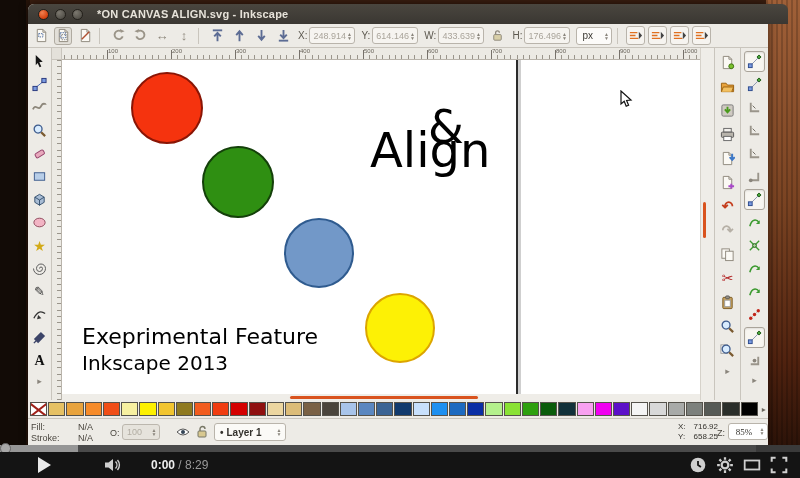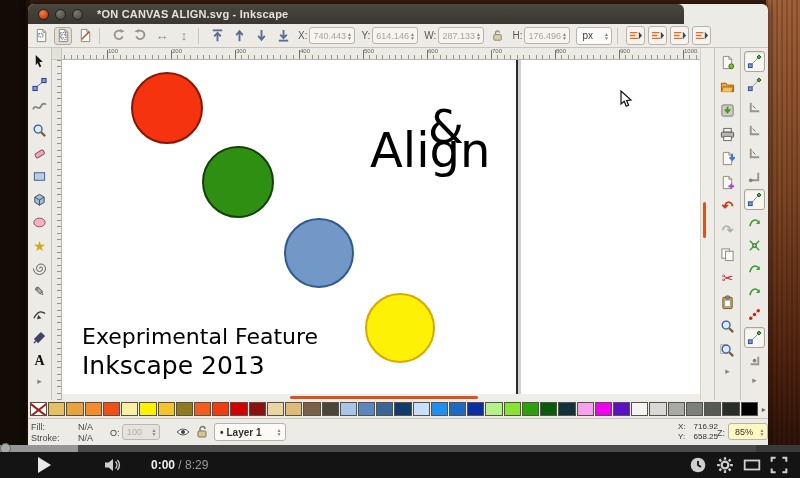--- a/index.html
+++ b/index.html
@@ -8,21 +8,21 @@
   
   #desktop { position:absolute; inset:0; background:linear-gradient(90deg,#120b06 0 26px,#241309 26px 30px,#3a1e10 30px); }
   #desktop-right { position:absolute; right:0; top:0; width:34px; height:452px;
     background:linear-gradient(180deg,#a06038,#7a4322 45%,#50220f 80%,#2a1208),
     repeating-linear-gradient(90deg, rgba(0,0,0,.18) 0 2px, rgba(255,255,255,.05) 2px 5px); background-blend-mode:multiply; }
 
   
   #window { position:absolute; left:28px; top:4px; width:740px; height:441px; background:#edebe6; border-radius:6px 6px 0 0; box-shadow:0 0 8px rgba(0,0,0,.6); }
 
   
-  #titlebar { position:absolute; left:0; top:0; width:656px; height:20px; border-radius:6px 6px 0 0;
+  #titlebar { position:absolute; left:0; top:0; width:760px; height:20px; border-radius:6px 6px 0 0;
     background:linear-gradient(180deg,#4a463f,#3a3732); display:flex; align-items:center; }
   .winbtn { width:11px; height:11px; border-radius:50%; margin-left:6px; display:inline-block; border:1px solid #221f1a; }
   .winbtn.close { background:radial-gradient(circle at 35% 30%,#f08050,#d64513 65%,#9c2c08); margin-left:10px; }
   .winbtn.minmax { background:radial-gradient(circle at 35% 30%,#7c786f,#55524b 70%); }
   #window-title { color:#e7e3da; font-size:11px; font-weight:bold; margin-left:14px; letter-spacing:.2px; }
 
   
   #toolbar { position:absolute; left:0; top:20px; width:740px; height:24px; background:#edebe6; border-bottom:1px solid #c9c5bd; display:flex; align-items:center; }
   .tb-icon { width:18px; height:18px; margin-left:4px; display:flex; align-items:center; justify-content:center; color:#7d776b; font-size:13px; }
   .tb-sep { width:1px; height:16px; background:#c9c5bd; margin:0 5px; }
@@ -49,21 +49,21 @@
   
   #canvas { position:absolute; left:34px; top:56px; width:638px; height:334px; background:#ffffff; overflow:hidden; }
   #page-border { position:absolute; left:454px; top:0; width:2px; height:334px; background:#2b2b2b; }
   #page-shadow { position:absolute; left:456px; top:0; width:3px; height:334px; background:#cfcfcf; }
   .circle { position:absolute; border-radius:50%; }
   .canvas-text { position:absolute; color:#000; font-family:"DejaVu Sans",sans-serif; white-space:nowrap; }
   #heading1 { left:239px; top:24px; font-size:46px; }
   #heading-amp { left:366px; top:40px; font-size:46px; }
   #heading2 { left:308px; top:62px; font-size:48px; }
   #caption1 { left:20px; top:264px; font-size:22px; }
-  #caption2 { left:20px; top:291px; font-size:25px; }
+  #caption2 { left:20px; top:291px; font-size:20px; }
   #mouse-cursor { position:absolute; left:558px; top:30px; }
 
   
   #hscroll { position:absolute; left:34px; top:390px; width:638px; height:6px; background:#efede8; }
   #hscroll-thumb { position:absolute; left:228px; top:2px; width:188px; height:3px; background:#d9531e; border-radius:2px; }
   #vscroll { position:absolute; left:672px; top:44px; width:14px; height:352px; background:#efede8; border-left:1px solid #d6d2ca; }
   #vscroll-thumb { position:absolute; left:2px; top:154px; width:3px; height:36px; background:#d9531e; border-radius:2px; }
 
   
   #commands { position:absolute; left:686px; top:44px; width:26px; height:352px; background:#edebe6; border-left:1px solid #c9c5bd; display:flex; flex-direction:column; align-items:center; padding-top:4px; }
@@ -83,21 +83,21 @@
 
   
   #statusbar { position:absolute; left:0; top:414px; width:740px; height:31px; background:#edebe6; border-top:1px solid #c9c5bd; font-size:9px; color:#3c3a34; }
   .sb-lab { position:absolute; color:#4a463f; }
   .sb-val { position:absolute; color:#4a463f; }
   #opacity-field { position:absolute; left:94px; top:5px; width:38px; height:16px; background:#e6e3dc; border:1px solid #bcb7ae; border-radius:3px; color:#b2ada3; font-size:9px; display:flex; align-items:center; padding-left:4px; }
   #layer-dd { position:absolute; left:186px; top:4px; width:72px; height:18px; background:#fbfaf7; border:1px solid #b9b4ab; border-radius:3px; display:flex; align-items:center; font-size:10px; font-weight:bold; color:#33312c; padding-left:5px; }
   #status-message { position:absolute; left:266px; top:8px; width:382px; font-size:10px; color:#33312c; white-space:nowrap; overflow:hidden; }
   #coords { position:absolute; left:650px; top:3px; width:40px; font-size:8px; color:#33312c; line-height:10px; }
   .coord-row { display:flex; justify-content:space-between; }
-  #zoom-field { position:absolute; left:700px; top:4px; width:40px; height:17px; background:#fef9c3; border:1px solid #b9b4ab; border-radius:3px; font-size:9px; color:#33312c; display:flex; align-items:center; justify-content:center; padding-right:8px; position:absolute; }
+  #zoom-field { position:absolute; left:700px; top:4px; width:40px; height:17px; background:#ffffff; border:1px solid #b9b4ab; border-radius:3px; font-size:9px; color:#33312c; display:flex; align-items:center; justify-content:center; padding-right:8px; position:absolute;font-family:Liberation Serif, serif; }
   .mini-icon { position:absolute; width:14px; height:14px; top:6px; }
 
   
   #yt-progress { position:absolute; left:0; top:445px; width:800px; height:7px; background:#4a4a4a; }
   #yt-loaded { position:absolute; left:0; top:0; width:78px; height:7px; background:#969696; }
   #yt-rightdark { position:absolute; right:0; top:0; width:44px; height:7px; background:#3a3a3a; }
   #yt-scrubber { position:absolute; left:0px; top:-2px; width:11px; height:11px; border-radius:50%; background:#a8a8a8; border:1px solid #666; }
   #yt-controls { position:absolute; left:0; top:452px; width:800px; height:26px; background:#141414; display:flex; align-items:center; }
   #play-btn { width:0; height:0; border-left:13px solid #e8e8e8; border-top:8px solid transparent; border-bottom:8px solid transparent; margin-left:38px; }
   #volume-btn { margin-left:52px; width:20px; height:16px; }
@@ -182,31 +182,31 @@
         </svg>
       </div>
       <div class="tb-icon ">
         <svg width="15" height="15" viewBox="0 0 16 16">
           <path d="M3 13.5h10" stroke="#5c6c94" stroke-width="2"></path>
           <path d="M8 2v8M4.5 7L8 10.8 11.5 7" fill="none" stroke="#5c6c94" stroke-width="2"></path>
         </svg>
       </div>
       <div class="tb-label">X:</div>
       <div class="tb-field">
-        <span>740.443</span>
+        <span>248.914</span>
         <div class="spin" style="position: absolute;">▲<br>▼</div>
       </div>
       <div class="tb-label">Y:</div>
       <div class="tb-field">
         <span>614.146</span>
         <div class="spin" style="position: absolute;">▲<br>▼</div>
       </div>
       <div class="tb-label">W:</div>
       <div class="tb-field">
-        <span>287.133</span>
+        <span>433.639</span>
         <div class="spin" style="position: absolute;">▲<br>▼</div>
       </div>
       <div class="tb-icon">
         <svg width="15" height="15" viewBox="0 0 16 16">
           <rect x="4" y="7" width="8" height="6" rx="1" fill="#d8cfa8" stroke="#8d877b"></rect>
           <path d="M6 7V5a2 2 0 0 1 4 0" fill="none" stroke="#8d877b" stroke-width="1.4"></path>
         </svg>
       </div>
       <div class="tb-label">H:</div>
       <div class="tb-field">

